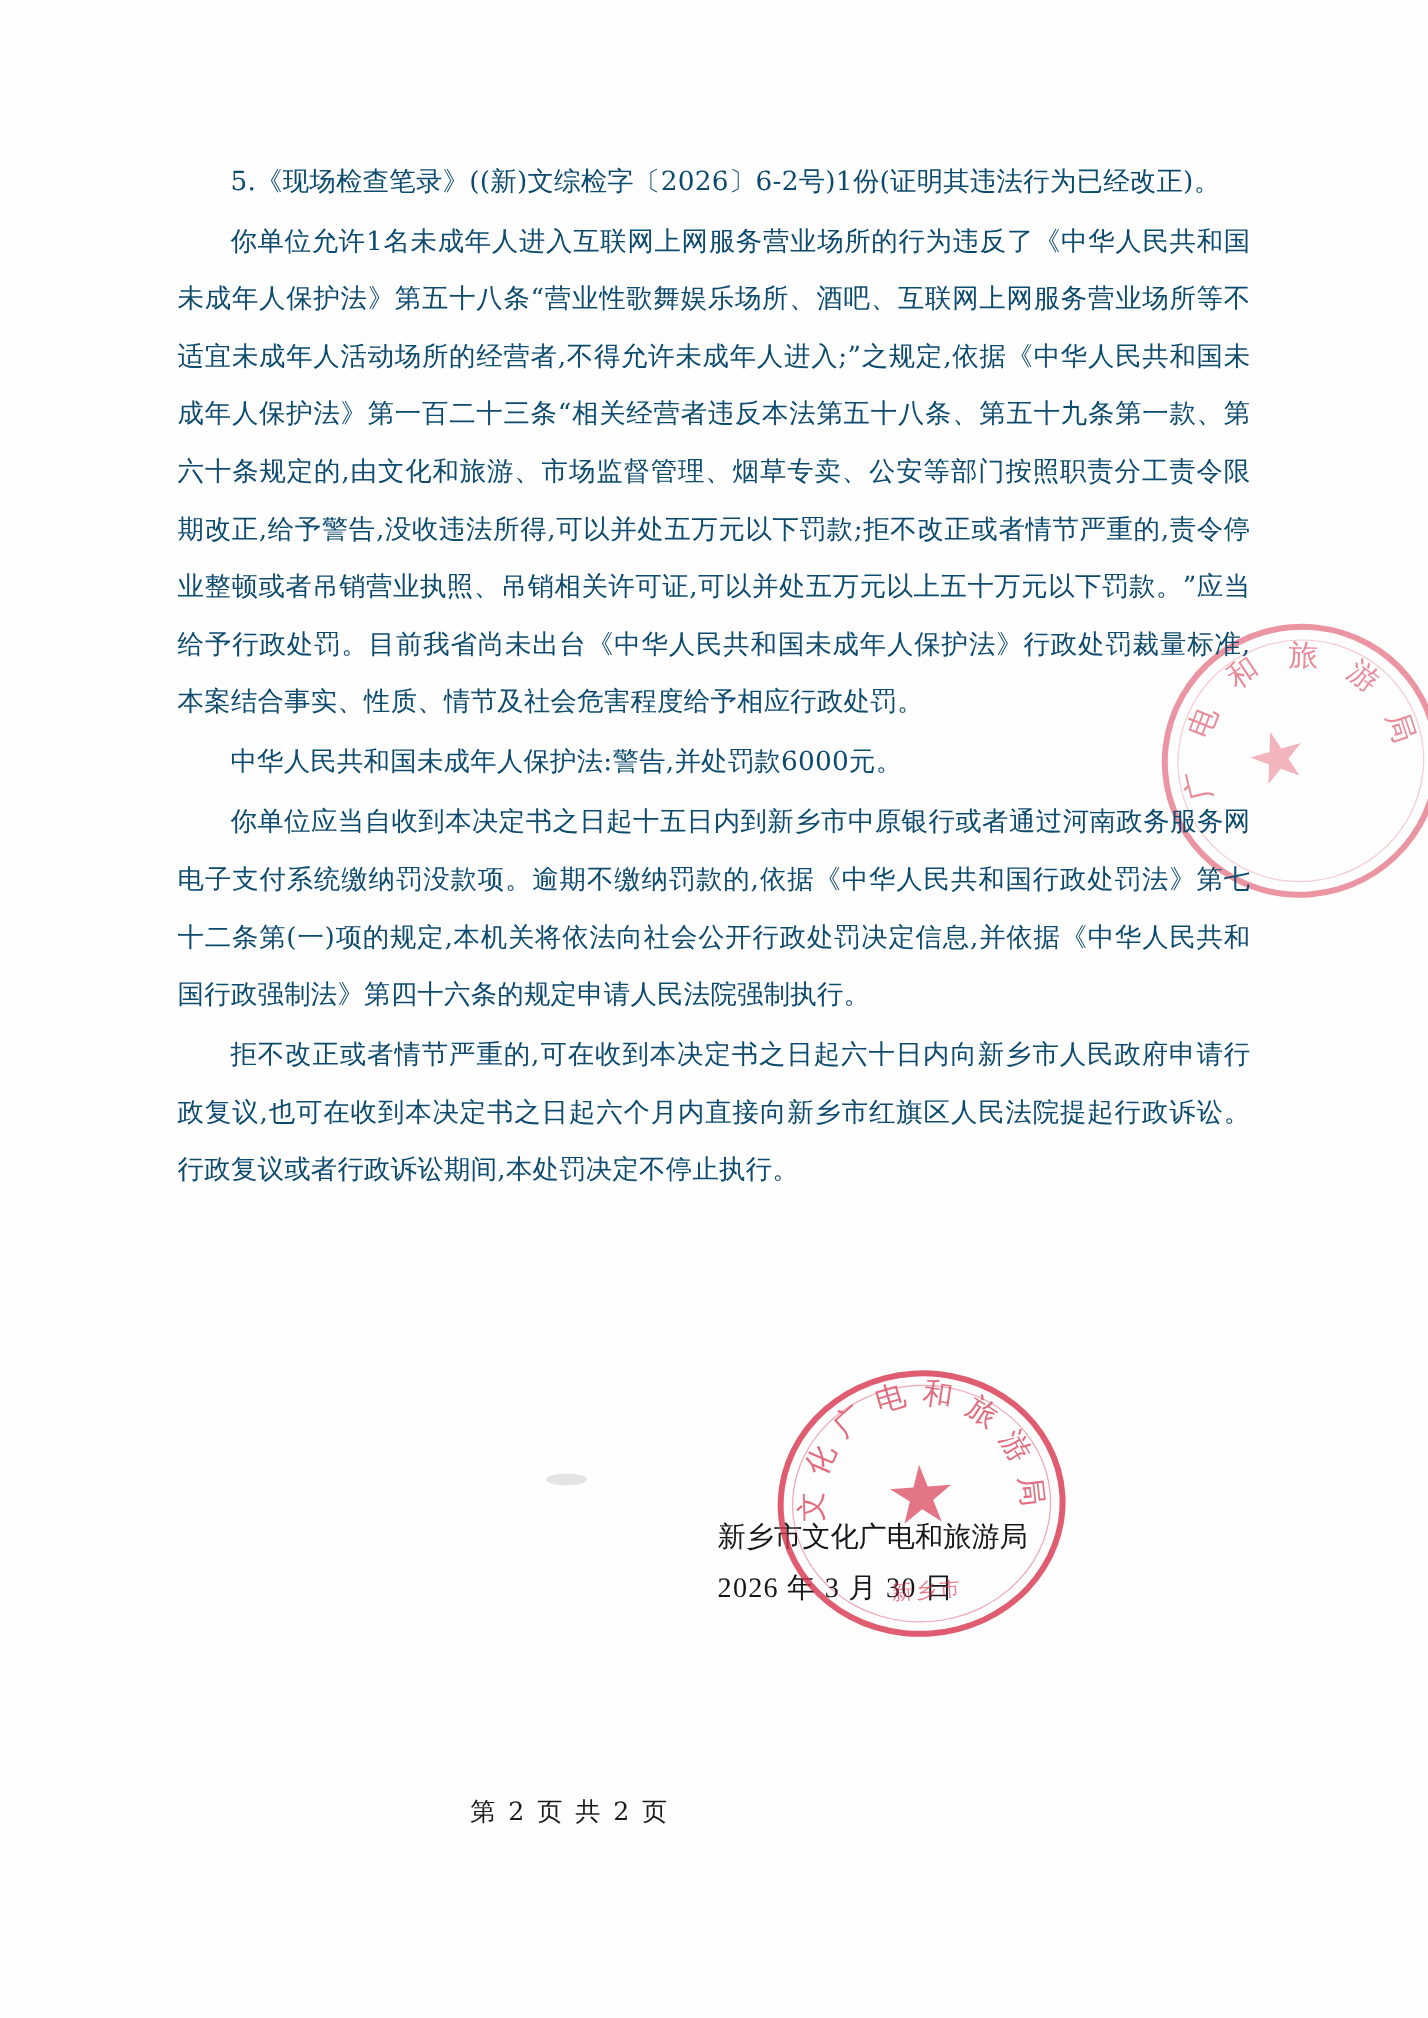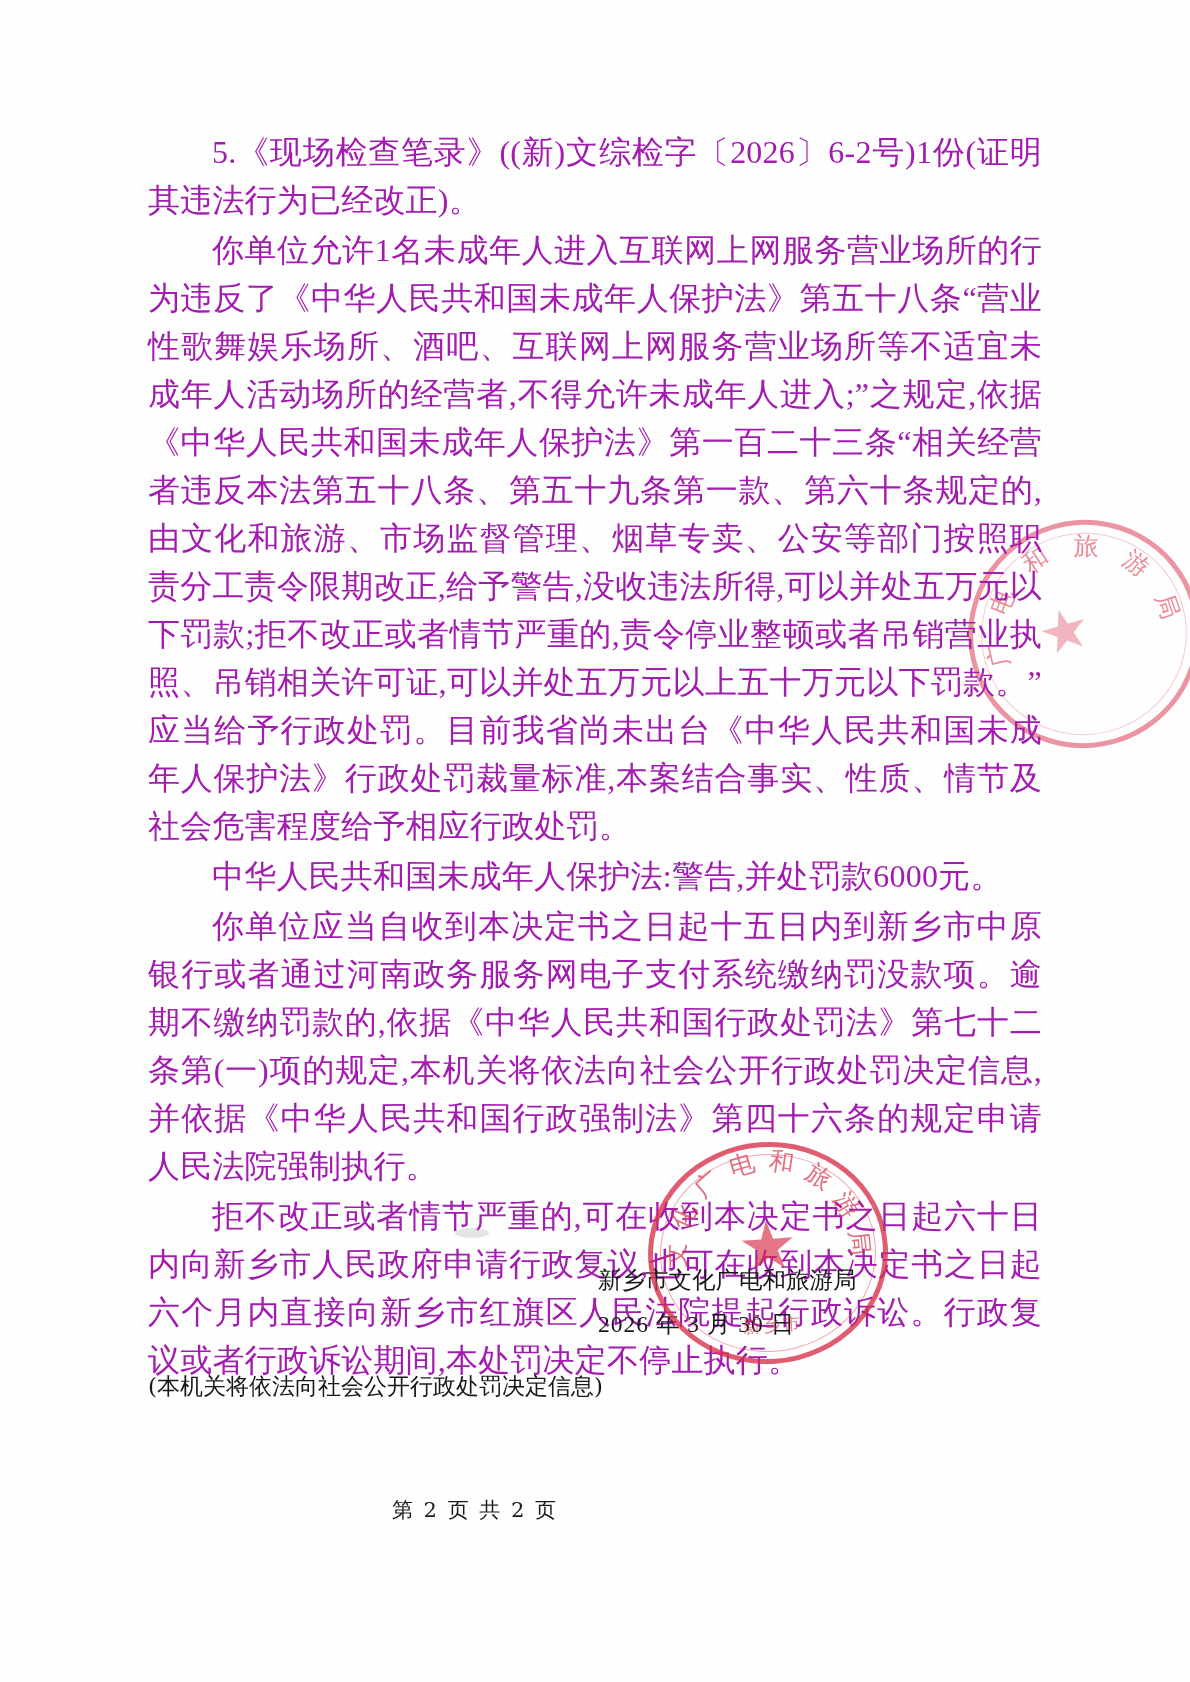--- a/index.html
+++ b/index.html
@@ -23,28 +23,27 @@
     background: #fefefe;
   }
   .content {
     position: absolute;
     left: 148px;
     top: 128px;
     width: 894px;
   }
   p.para {
     margin: 0 0 2px 0;
-    font-size: 32px;
+    font-size: 22px;
     line-height: 48px;
     text-align: justify;
     text-justify: inter-ideograph;
     letter-spacing: 0.2px;
     text-indent: 2em;
-    color: #a21caf;
-    font-family: Liberation Serif, serif;
+    color: #0c4a6e;
   }
   .footer-note {
     position: absolute;
     left: 148px;
     top: 1366px;
     width: 894px;
     font-size: 23px;
     line-height: 40px;
     color: #17171b;
   }
@@ -217,16 +216,15 @@
         <span style="transform: rotate(-127.5deg) translate(92px) rotate(90deg) translate(-50%, -50%);">广</span>
         <span style="transform: rotate(-102.5deg) translate(92px) rotate(90deg) translate(-50%, -50%);">电</span>
         <span style="transform: rotate(-77.5deg) translate(92px) rotate(90deg) translate(-50%, -50%);">和</span>
         <span style="transform: rotate(-52.5deg) translate(92px) rotate(90deg) translate(-50%, -50%);">旅</span>
         <span style="transform: rotate(-27.5deg) translate(92px) rotate(90deg) translate(-50%, -50%);">游</span>
         <span style="transform: rotate(-2.5deg) translate(92px) rotate(90deg) translate(-50%, -50%);">局</span>
       </div>
     <div class="seal-bottom-text">新乡市</div>
   </div>
 
-  <div class="footer-note">(本机关将依法向社会公开行政处罚决定信息)</div>
 
   <div class="page-number">第 2 页 共 2 页</div>
 </div>
 
 </body></html>

